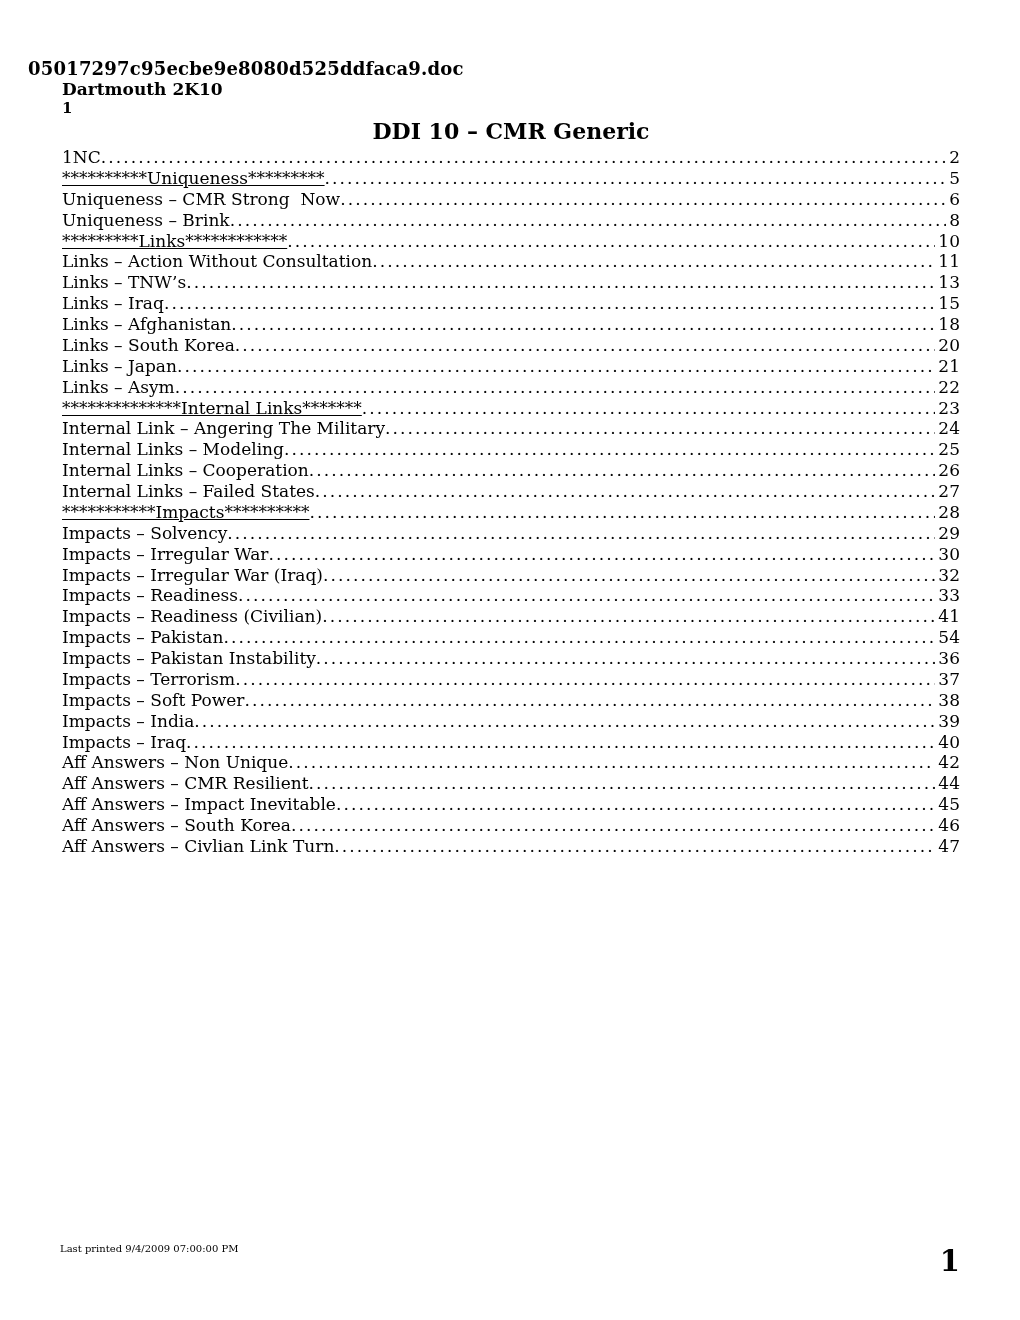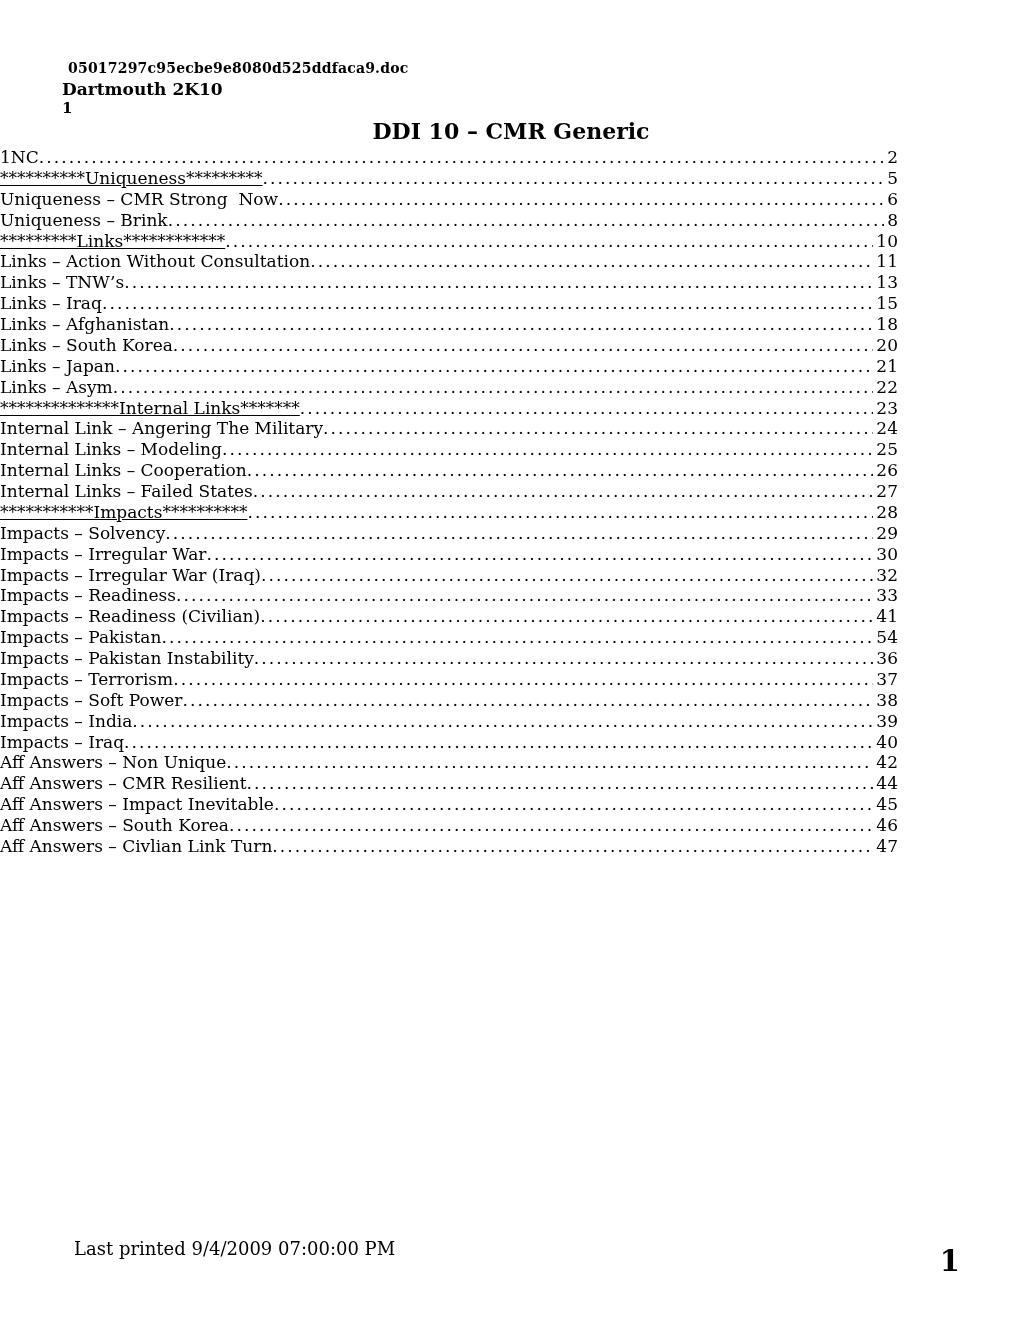--- a/index.html
+++ b/index.html
@@ -11,23 +11,23 @@
     overflow: hidden;
   }
   .page {
     position: relative;
     width: 1020px; height: 1320px;
   }
   .doc-header {
     padding-top: 57px;
   }
   .filename {
-    margin-left: 68px;
-    font-weight: bold;
-    font-size: 14px;
+    margin-left: 28px;
+    font-weight: bold;
+    font-size: 18px;
     line-height: 23px;
     letter-spacing: 0.2px;
   }
   .center-block {
     width: 712px;
     margin-left: 62px;
     text-align: left;
   }
   .camp-line {
     font-weight: bold;
@@ -42,20 +42,21 @@
   .doc-title {
     width: 898px;
     margin-left: 62px;
     text-align: center;
     font-weight: bold;
     font-size: 22px;
     line-height: 28px;
   }
   .toc {
     width: 898px;
+    margin-left: 62px;
     margin-top: 2px;
   }
   .toc-row {
     display: flex;
     align-items: baseline;
     height: 20.88px;
     font-size: 17px;
     line-height: 20.88px;
     white-space: nowrap;
   }
@@ -75,23 +76,23 @@
     letter-spacing: 2.1px;
     font-size: 17px;
   }
   .toc-page {
     flex: 0 0 auto;
     padding-left: 3px;
     text-align: right;
   }
   .doc-footer-left {
     position: absolute;
-    left: 74px;
+    left: 60px;
     top: 1240px;
-    font-size: 18px;
+    font-size: 10px;
     line-height: 17px;
     text-align: center;
   }
   .doc-footer-page {
     position: absolute;
     left: 62px;
     top: 1244px;
     width: 898px;
     text-align: right;
     font-weight: bold;

